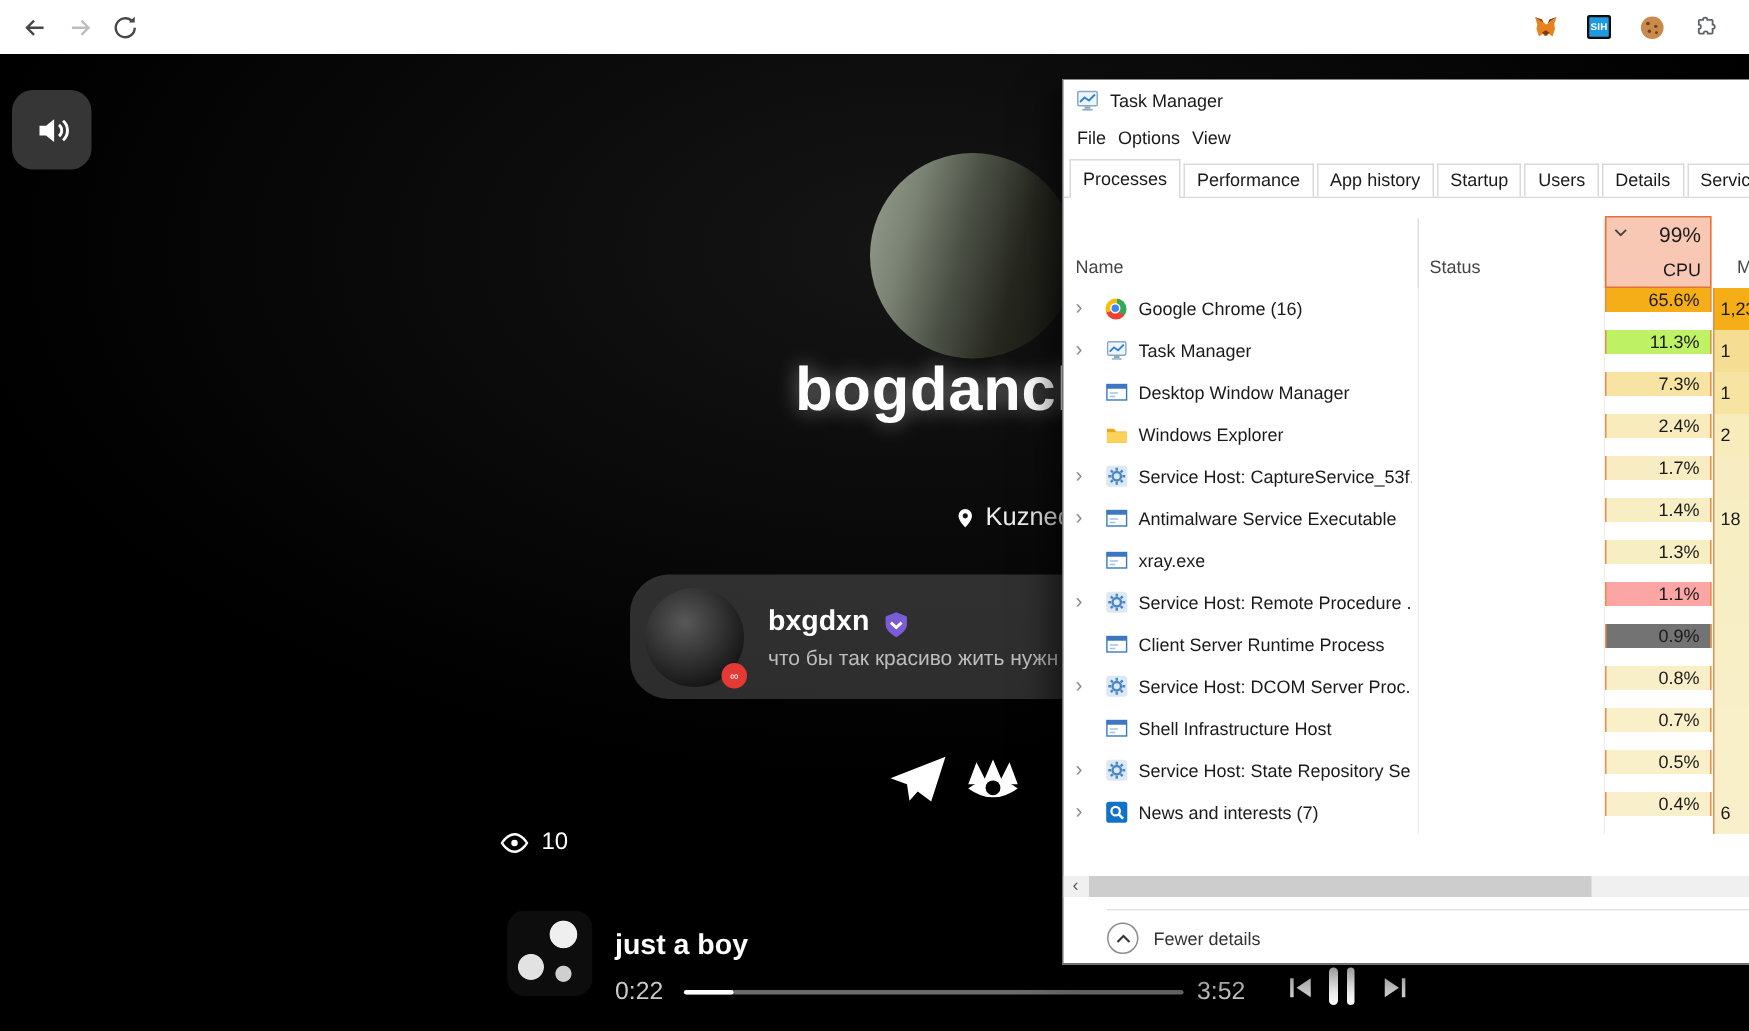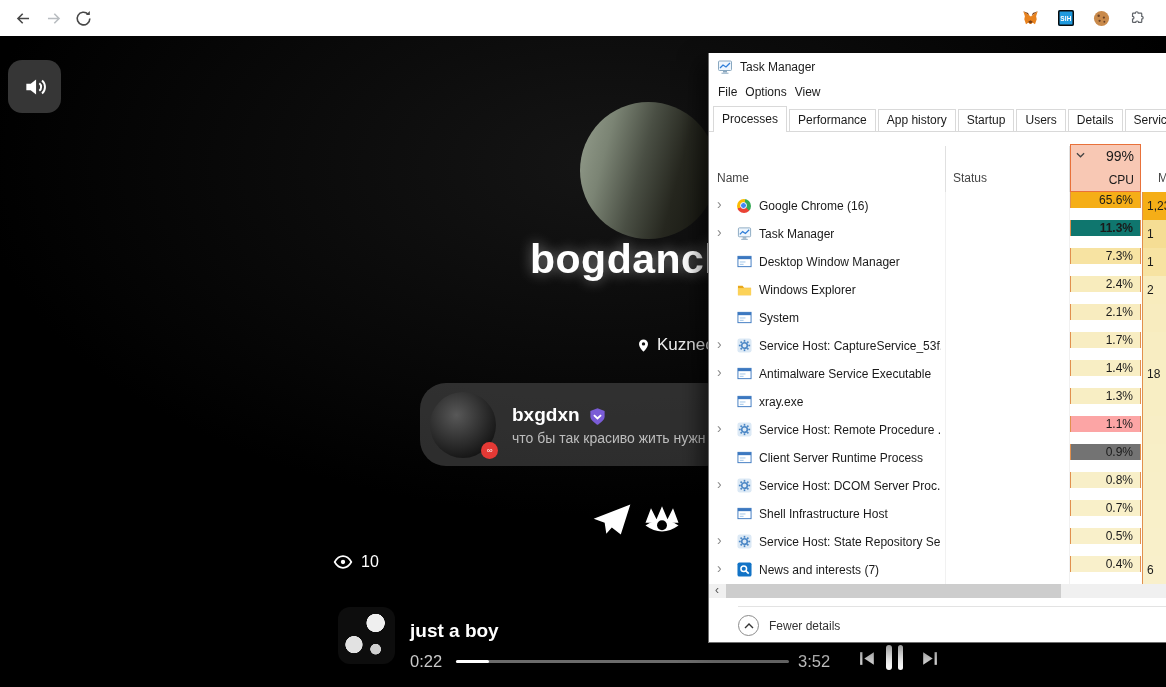--- a/index.html
+++ b/index.html
@@ -295,21 +295,21 @@
           <span class="chev">›</span>
           <span class="picon">
             <svg viewBox="0 0 16 16">
               <rect x="1.5" y="2" width="13" height="9.5" rx="1" fill="#eef6fd" stroke="#8aa8c0"></rect>
               <polyline points="3,9 6,6 9,8 13,4" fill="none" stroke="#2f7ed8" stroke-width="1.3"></polyline>
               <rect x="6" y="12" width="4" height="1.5" fill="#8aa8c0"></rect>
               <rect x="4.5" y="13.7" width="7" height="1" fill="#8aa8c0"></rect>
             </svg>
           </span>
           <span class="pname">Task Manager</span>
-          <span class="pcpu" style="background: #0f766e; font-weight: bold;">11.3%</span>
+          <span class="pcpu" style="background: #bef264;">11.3%</span>
           <span class="pmem" style="background: rgb(245, 221, 148);">1</span>
         </div>
         <div class="tm-row">
           <span class="picon">
             <svg viewBox="0 0 16 16">
               <rect x="1" y="2.5" width="14" height="11" fill="#fff" stroke="#3c78c0"></rect>
               <rect x="1" y="2.5" width="14" height="3" fill="#3c78c0"></rect>
               <line x1="3" y1="8.5" x2="9" y2="8.5" stroke="#9cc3e8"></line>
               <line x1="3" y1="11" x2="7" y2="11" stroke="#9cc3e8"></line>
             </svg>
@@ -321,33 +321,20 @@
         <div class="tm-row">
           <span class="picon">
             <svg viewBox="0 0 16 16">
               <path d="M1 4h5l1.5 2H15v8H1z" fill="#e8a81c"></path>
               <rect x="1" y="6.5" width="14" height="7.5" fill="#fcd258"></rect>
             </svg>
           </span>
           <span class="pname">Windows Explorer</span>
           <span class="pcpu" style="background: rgb(248, 236, 189);">2.4%</span>
           <span class="pmem" style="background: rgb(248, 236, 189);">2</span>
-        </div>
-        <div class="tm-row">
-          <span class="picon">
-            <svg viewBox="0 0 16 16">
-              <rect x="1" y="2.5" width="14" height="11" fill="#fff" stroke="#3c78c0"></rect>
-              <rect x="1" y="2.5" width="14" height="3" fill="#3c78c0"></rect>
-              <line x1="3" y1="8.5" x2="9" y2="8.5" stroke="#9cc3e8"></line>
-              <line x1="3" y1="11" x2="7" y2="11" stroke="#9cc3e8"></line>
-            </svg>
-          </span>
-          <span class="pname">System</span>
-          <span class="pcpu" style="background: rgb(248, 236, 191);">2.1%</span>
-          <span class="pmem" style="background: rgb(248, 236, 191);"></span>
         </div>
         <div class="tm-row">
           <span class="chev">›</span>
           <span class="picon">
             <svg viewBox="0 0 16 16">
               <rect x="0.5" y="0.5" width="15" height="15" rx="2.5" fill="#dce9f5"></rect>
               <circle cx="8" cy="8" r="3" fill="none" stroke="#4a86c5" stroke-width="1.7"></circle>
               <g stroke="#4a86c5" stroke-width="1.7">
                 <line x1="8" y1="2" x2="8" y2="4"></line>
                 <line x1="8" y1="12" x2="8" y2="14"></line>

